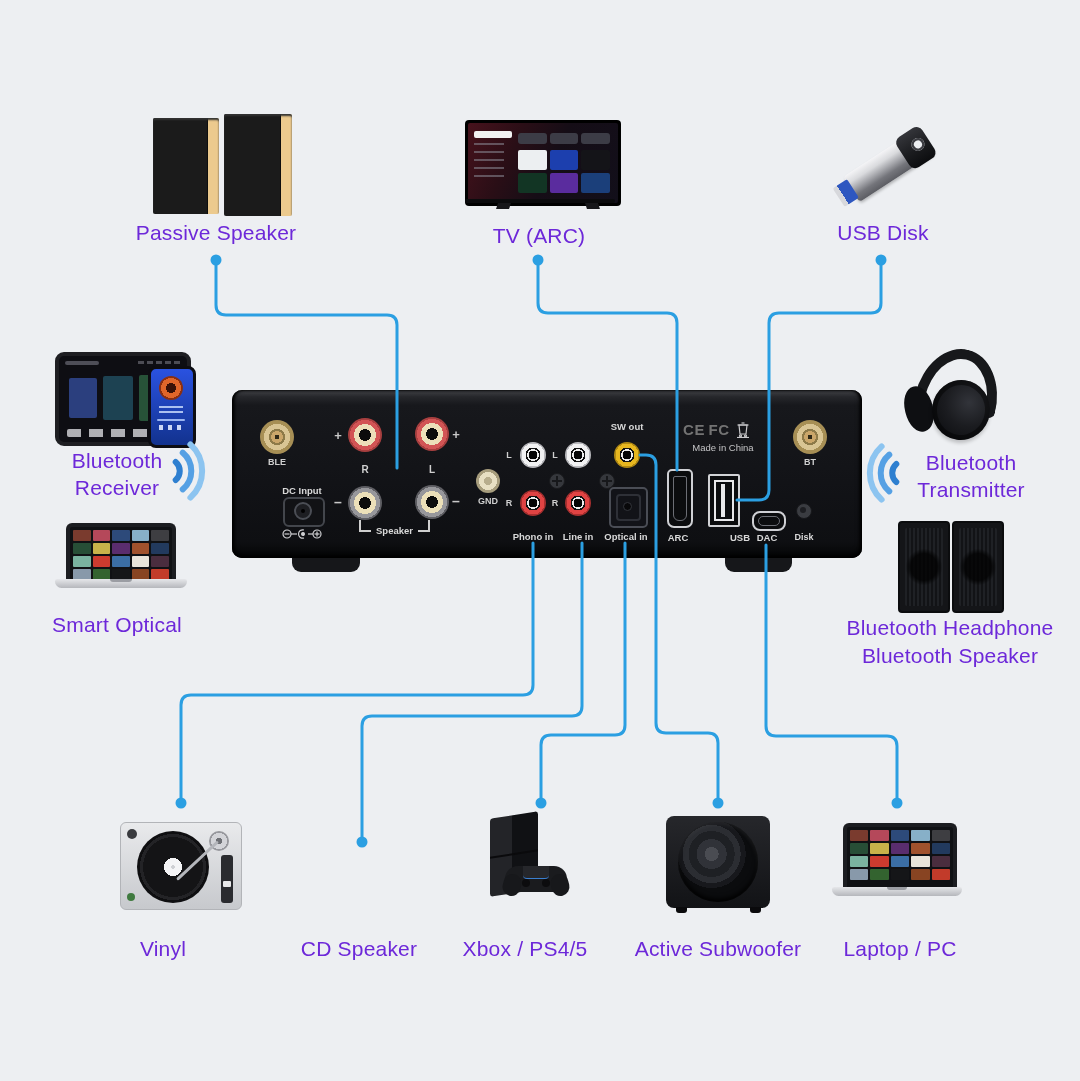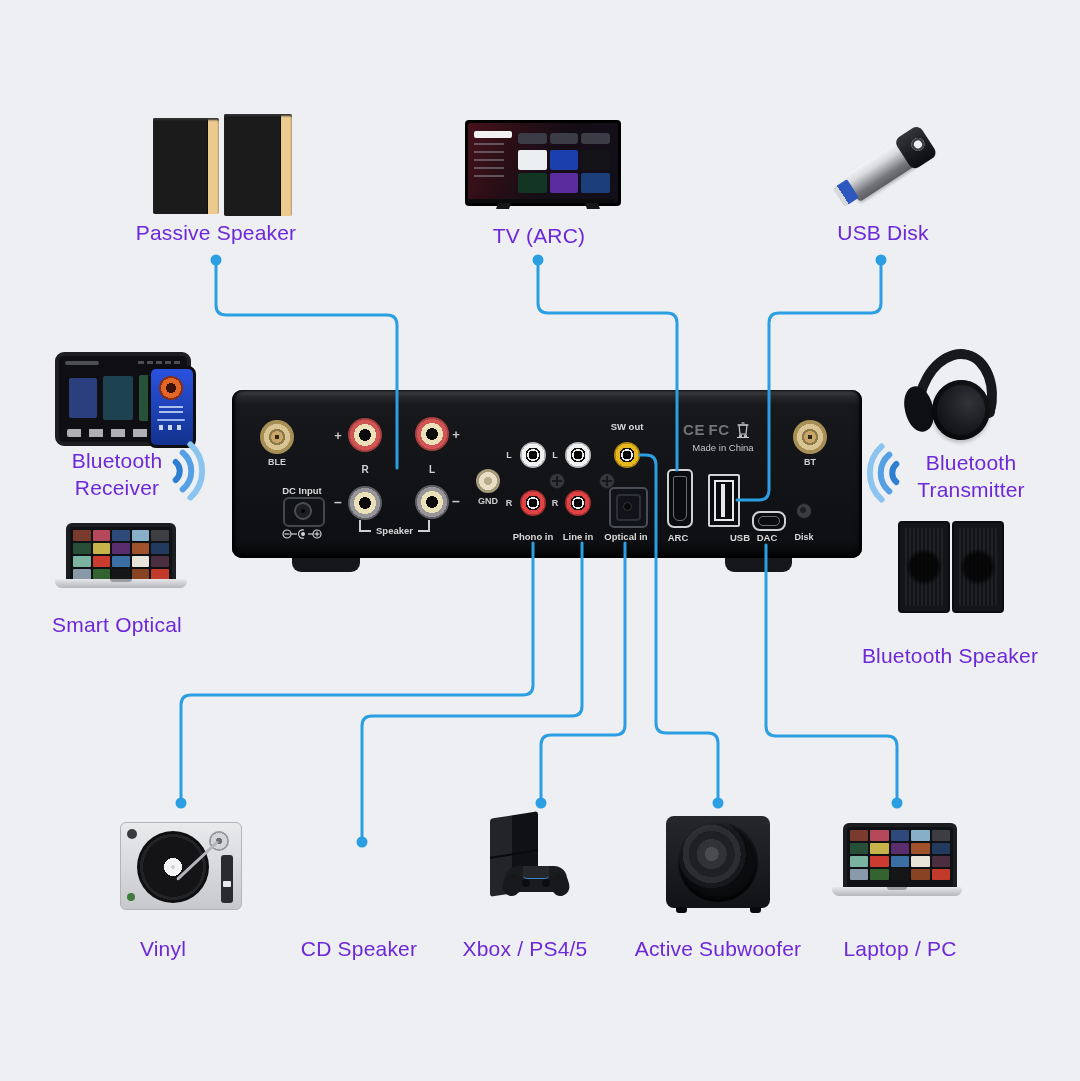--- a/index.html
+++ b/index.html
@@ -321,20 +321,21 @@
          background:radial-gradient(circle at 62% 36%,#32343a 0%,#1b1c20 45%,#0e0f12 80%);
          box-shadow:inset 0 0 0 5px rgba(0,0,0,.45), 0 3px 4px rgba(0,0,0,.2);transform:rotate(8deg);"></div>
   </div>
   <div class="dlabel" style="left:971px;top:451px;">Bluetooth</div>
   <div class="dlabel" style="left:971px;top:478px;">Transmitter</div>
 
   <div class="device">
     <div class="spk-s" style="left:898px;top:521px;"></div>
     <div class="spk-s" style="left:952px;top:521px;"></div>
   </div>
+  <div class="dlabel" style="left:950px;top:616px;">Bluetooth Headphone</div>
   <div class="dlabel" style="left:950px;top:644px;">Bluetooth Speaker</div>
 
   <div class="device" style="left:120px;top:822px;width:120px;height:86px;
        background:linear-gradient(180deg,#e9eaec,#c7c9cd);border:1px solid #b2b4b8;border-radius:6px;">
     <div class="abs" style="left:16px;top:8px;width:72px;height:72px;border-radius:50%;
          background:radial-gradient(circle,#cfd0d4 0 2px,#f4f4f6 2px 9px,#141416 9px 30px,#232326 30px 33px,#0e0e10 33px 36px);"></div>
     <div class="abs" style="left:88px;top:8px;width:20px;height:20px;border-radius:50%;
          background:radial-gradient(circle,#6e7075 0 3px,#d3d4d8 3px 8px,#97989d 8px 10px);"></div>
     <div class="abs" style="left:97px;top:17px;width:56px;height:3px;background:#b4b6bb;
          transform-origin:0 50%;transform:rotate(137deg);border-radius:2px;"></div>

